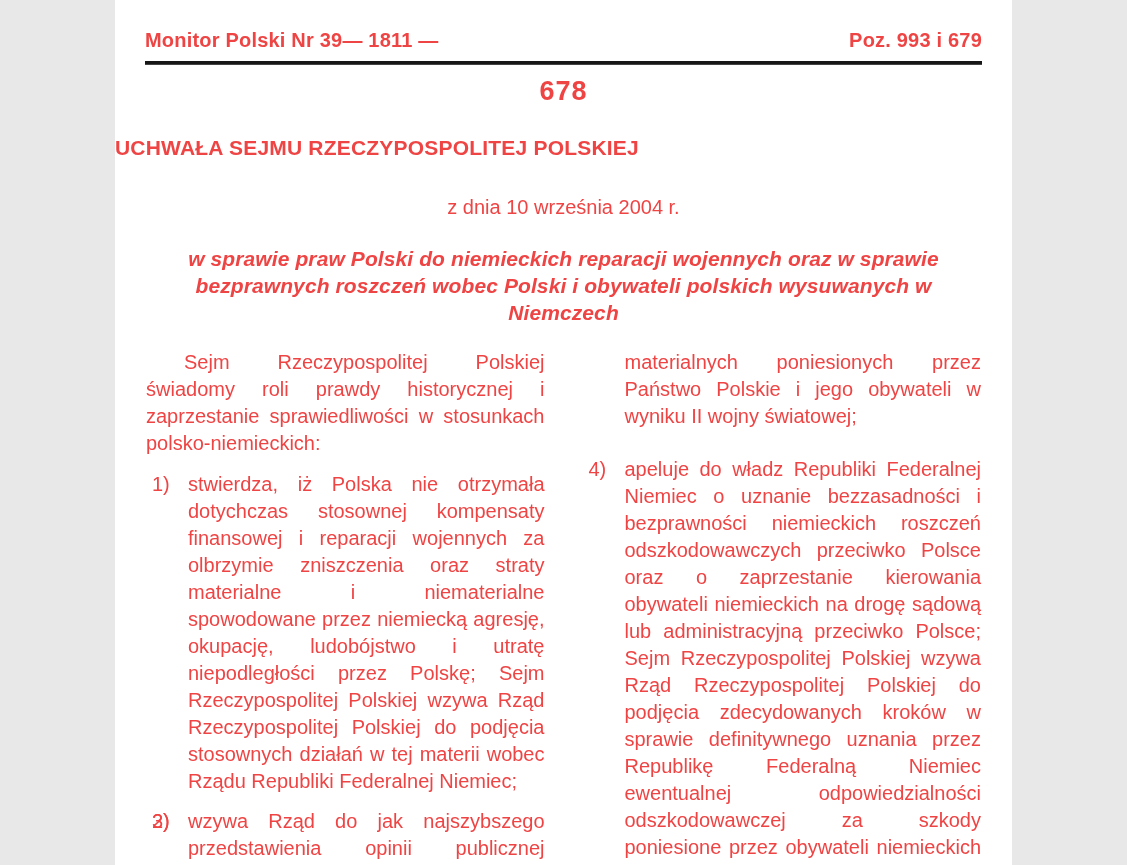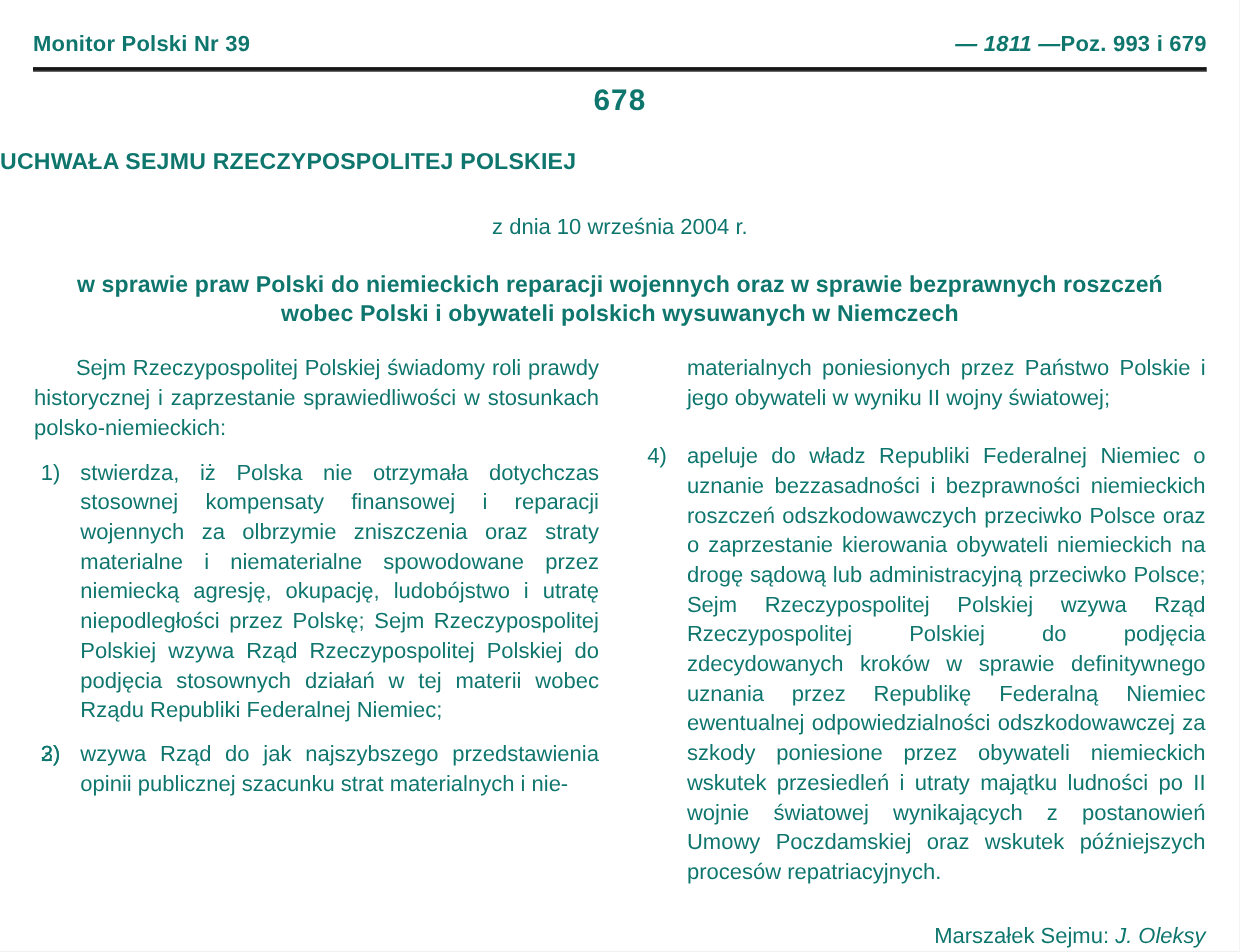--- a/index.html
+++ b/index.html
@@ -1,36 +1,36 @@
 <!DOCTYPE html>
 <html lang="pl"><head>
 <meta charset="utf-8">
 <style>
   * { box-sizing: border-box; margin: 0; padding: 0; }
   html, body { background: #e8e8e8; }
   .page {
     position: relative;
-    width: 1127px;
+    width: 897px;
     height: 865px;
     margin: 0 auto;
     background: #ffffff;
-    color: #0f766e;
+    color: #ef4444;
     font-family: "Liberation Sans", "DejaVu Sans", sans-serif;
     overflow: hidden;
   }
   .running-head {
     display: flex;
     justify-content: space-between;
     align-items: baseline;
     padding: 29px 30px 0 30px;
     font-size: 20px;
     font-weight: bold;
     letter-spacing: 0.2px;
   }
-  .running-head .center { flex: 1; text-align: right; font-style: italic; }
+  .running-head .center { flex: 1; text-align: left; }
   .head-rule {
     margin: 9px 30px 0 30px;
     height: 4px;
     background: #161616;
     border-bottom: 1px solid #444;
   }
   .act-number {
     margin-top: 11px;
     text-align: center;
     font-size: 27px;
@@ -50,20 +50,21 @@
     font-size: 20px;
   }
   .act-subject {
     margin-top: 26px;
     padding: 0 42px;
     text-align: center;
     font-size: 21px;
     font-weight: bold;
     line-height: 27px;
     letter-spacing: 0.1px;
+    font-style: italic;
   }
   .columns {
     display: flex;
     gap: 38px;
     padding: 0 31px;
     margin-top: 23px;
     font-size: 20px;
     line-height: 27px;
   }
   .col { flex: 1; text-align: justify; }

